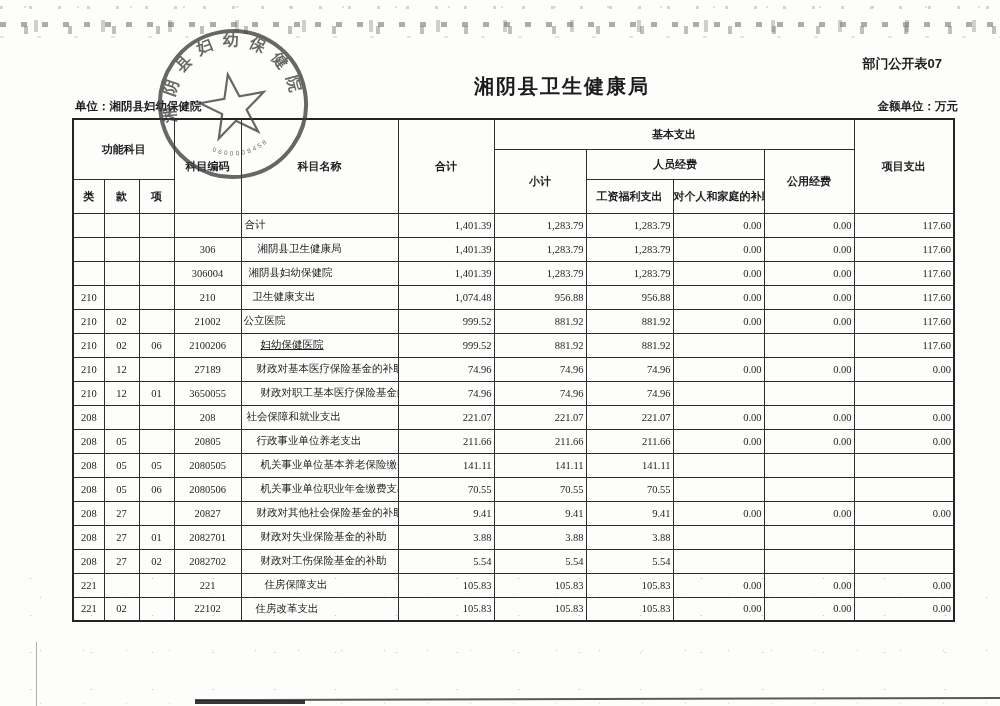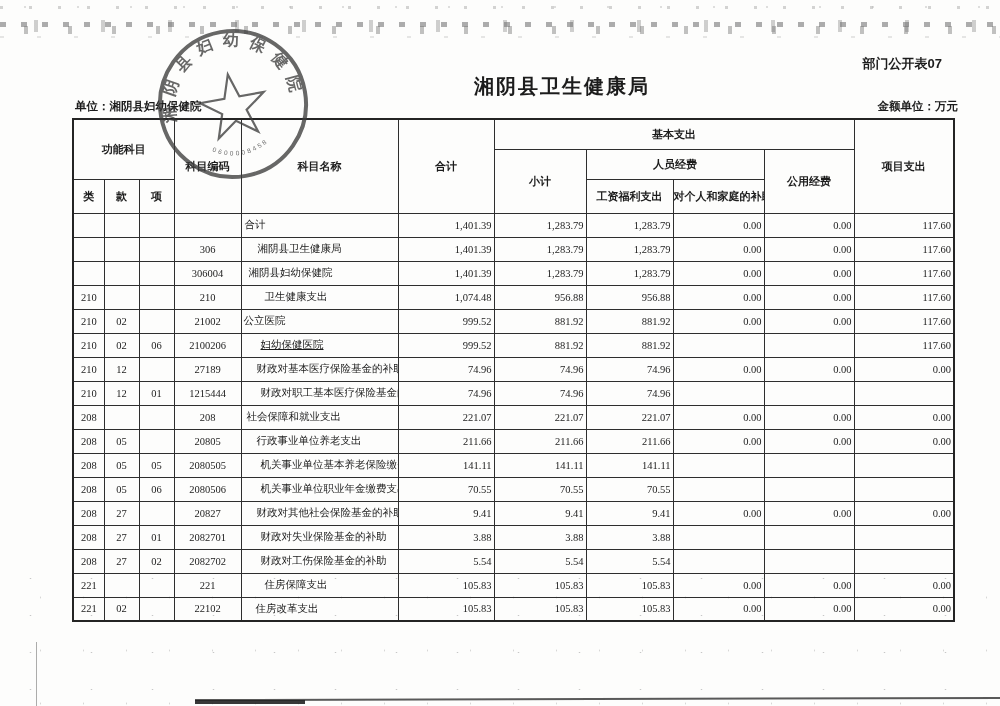--- a/index.html
+++ b/index.html
@@ -157,21 +157,21 @@
           <td class="c-num">1,283.79</td>
           <td class="c-num">0.00</td>
           <td class="c-num">0.00</td>
           <td class="c-num">117.60</td>
         </tr>
         <tr>
           <td class="c-center">210</td>
           <td class="c-center"></td>
           <td class="c-center"></td>
           <td class="c-center">210</td>
-          <td class="c-name" style="padding-left: 23px; margin-top: 32px;">卫生健康支出</td>
+          <td class="c-name" style="padding-left: 11px; margin-top: 32px;">卫生健康支出</td>
           <td class="c-num">1,074.48</td>
           <td class="c-num">956.88</td>
           <td class="c-num">956.88</td>
           <td class="c-num">0.00</td>
           <td class="c-num">0.00</td>
           <td class="c-num">117.60</td>
         </tr>
         <tr>
           <td class="c-center">210</td>
           <td class="c-center">02</td>
@@ -208,21 +208,21 @@
           <td class="c-num">74.96</td>
           <td class="c-num">74.96</td>
           <td class="c-num">0.00</td>
           <td class="c-num">0.00</td>
           <td class="c-num">0.00</td>
         </tr>
         <tr>
           <td class="c-center">210</td>
           <td class="c-center">12</td>
           <td class="c-center">01</td>
-          <td class="c-center">1215444</td>
+          <td class="c-center">3650055</td>
           <td class="c-name" style="padding-left: 19px;">财政对职工基本医疗保险基金的补助</td>
           <td class="c-num">74.96</td>
           <td class="c-num">74.96</td>
           <td class="c-num">74.96</td>
           <td class="c-num"></td>
           <td class="c-num"></td>
           <td class="c-num"></td>
         </tr>
         <tr>
           <td class="c-center">208</td>

